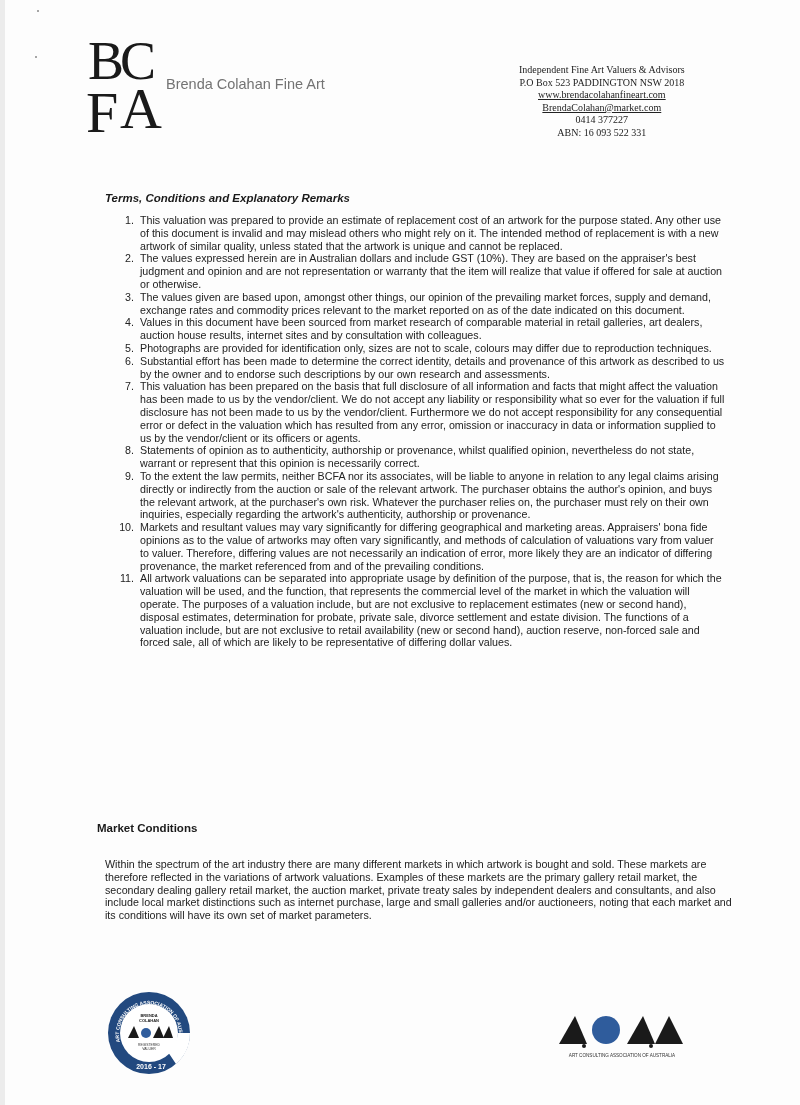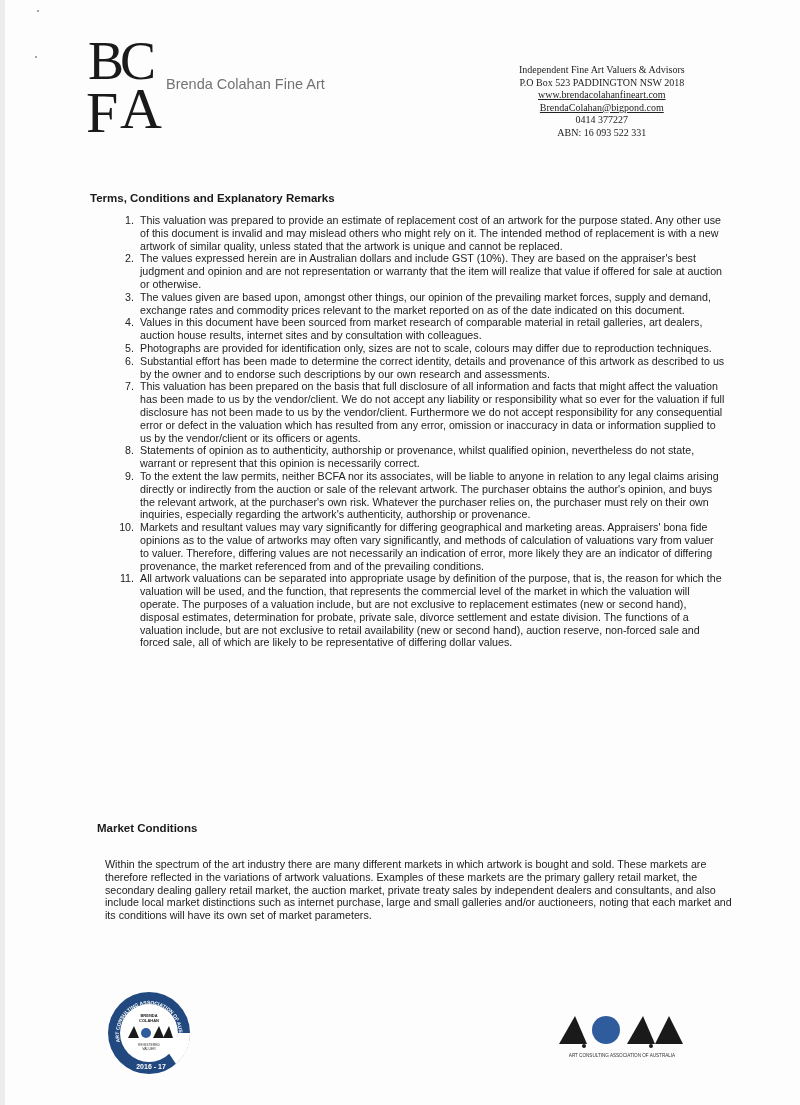--- a/index.html
+++ b/index.html
@@ -17,21 +17,21 @@
   .logo .f { position: absolute; left: 4px; top: 44px; font-size: 58px; line-height: 1; }
   .logo .a { position: absolute; left: 38px; top: 40px; font-size: 58px; line-height: 1; }
   .logo-name { position: absolute; left: 166px; top: 76px; font-size: 14.5px; color: #737373; }
 
   
   .info { position: absolute; left: 519px; top: 64px; font-family: "Liberation Serif", serif; font-size: 10px; line-height: 12.6px; color: #222; text-align: center; }
   .info div { white-space: nowrap; }
   .info a { color: #222; text-decoration: underline; font-family: Liberation Serif, serif; }
 
   h2 { margin: 0; position: absolute; font-size: 11.5px; font-weight: bold; color: #1a1a1a; }
-  .h-terms { left: 90px; top: 192px; }
+  .h-terms { left: 105px; top: 192px; font-style: italic; }
   .h-market { left: 97px; top: 822px; }
 
   ol.terms { position: absolute; left: 140px; top: 214px; width: 585px; margin: 0; padding: 0; list-style: none; }
   ol.terms li { position: relative; font-size: 10.7px; line-height: 12.8px; color: #222; }
   ol.terms li .num { position: absolute; left: -22px; width: 16px; text-align: right; }
 
   .market-text { position: absolute; left: 97px; top: 850px; width: 630px; font-size: 10.7px; line-height: 12.8px; color: #222; margin: 8px; }
 
   .badge { position: absolute; left: 106px; top: 990px; width: 86px; height: 86px; }
   .acaa { position: absolute; left: 557px; top: 1010px; width: 130px; height: 52px; }
@@ -48,21 +48,21 @@
   <span class="c">C</span>
   <span class="f">F</span>
   <span class="a">A</span>
 </div>
 <div class="logo-name">Brenda Colahan Fine Art</div>
 
 <div class="info">
   <div>Independent Fine Art Valuers &amp; Advisors</div>
   <div>P.O Box 523 PADDINGTON NSW 2018</div>
   <div><a>www.brendacolahanfineart.com</a></div>
-  <div><a>BrendaColahan@bigpond.com</a></div>
+  <div><a>BrendaColahan@market.com</a></div>
   <div>0414 377227</div>
   <div>ABN: 16 093 522 331</div>
 </div>
 
 <h2 class="h-terms">Terms, Conditions and Explanatory Remarks</h2>
 
 <ol class="terms">
   <li><span class="num">1.</span><span>This valuation was prepared to provide an estimate of replacement cost of an artwork for the purpose stated. Any other use of this document is invalid and may mislead others who might rely on it. The intended method of replacement is with a new artwork of similar quality, unless stated that the artwork is unique and cannot be replaced.</span></li>
   <li><span class="num">2.</span><span>The values expressed herein are in Australian dollars and include GST (10%). They are based on the appraiser's best judgment and opinion and are not representation or warranty that the item will realize that value if offered for sale at auction or otherwise.</span></li>
   <li><span class="num">3.</span><span>The values given are based upon, amongst other things, our opinion of the prevailing market forces, supply and demand, exchange rates and commodity prices relevant to the market reported on as of the date indicated on this document.</span></li>

